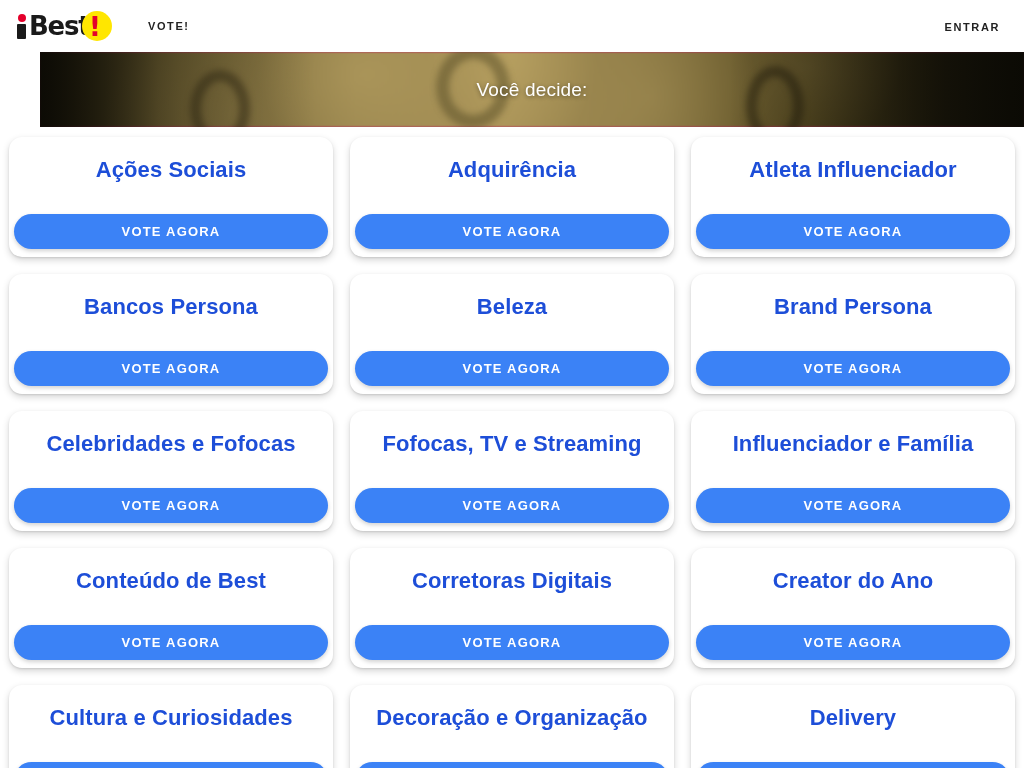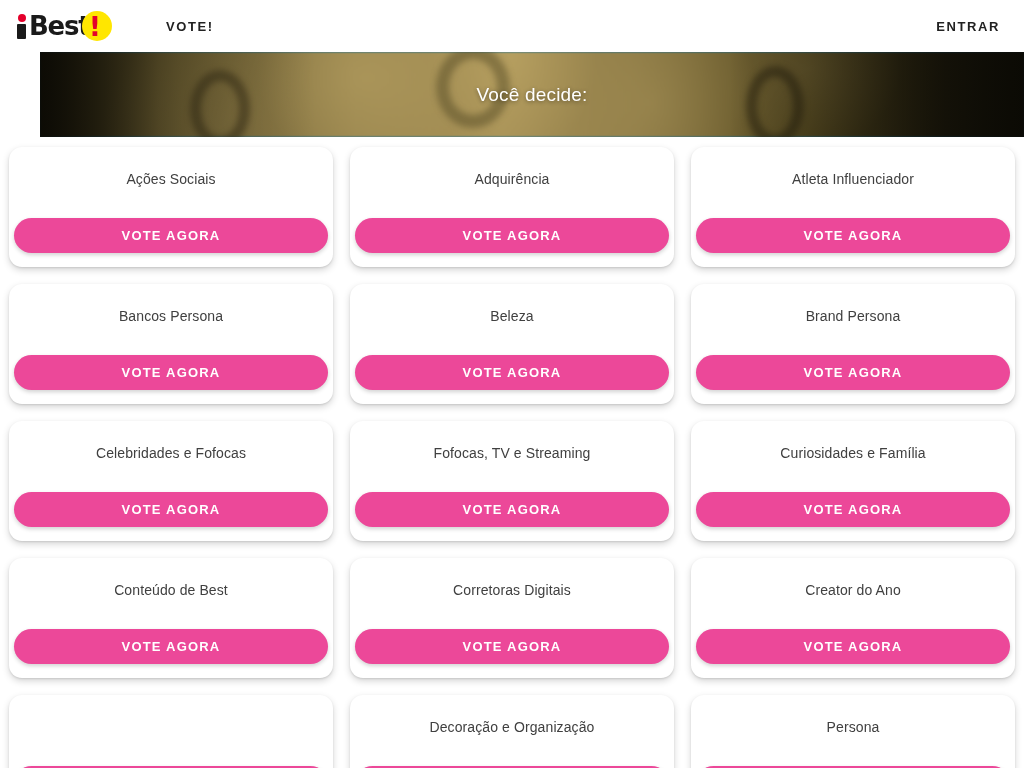--- a/index.html
+++ b/index.html
@@ -80,39 +80,38 @@
     right: 17px;
     top: 5px;
     font-family: "DejaVu Sans", sans-serif;
     font-size: 27px;
     font-weight: 700;
     color: #e4002b;
     line-height: 27px;
   }
 
   .nav-link {
-    font-size: 13px;
+    font-size: 11px;
     font-weight: 700;
     letter-spacing: 1.6px;
     color: #222222;
     text-decoration: none;
     white-space: nowrap;
-    margin-left: 18px;
   }
 
   .nav-right {
     margin-left: auto;
   }
 
   
   .hero {
     position: relative;
-    height: 85px;
+    height: 75px;
     overflow: hidden;
-    background: #0369a1;
+    background: #be185d;
     margin-left: 40px;
   }
   .hero-bg {
     position: absolute;
     inset: 0;
     background:
       radial-gradient(ellipse 150px 120px at 33% 30%, rgba(180,158,96,0.55), rgba(180,158,96,0) 72%),
       radial-gradient(ellipse 120px 150px at 48% 5%,  rgba(196,172,105,0.50), rgba(196,172,105,0) 70%),
       radial-gradient(ellipse 150px 160px at 62% 60%, rgba(168,147,88,0.45), rgba(168,147,88,0) 72%),
       radial-gradient(ellipse 180px 140px at 20% 85%, rgba(150,130,76,0.40), rgba(150,130,76,0) 75%),
@@ -182,37 +181,37 @@
     border-radius: 13px;
     box-shadow: 0 3px 7px rgba(0,0,0,0.17), 0 1px 2px rgba(0,0,0,0.10);
     display: flex;
     flex-direction: column;
     align-items: center;
     padding: 0 6px;
   }
 
   .card-title {
     margin-top: 22px;
-    font-size: 14px;
-    font-weight: 400;
-    color: #404040;
+    font-size: 22px;
+    font-weight: 700;
+    color: #1d4ed8;
     text-align: center;
     line-height: 21px;
     letter-spacing: 0.1px;
   }
 
   .vote-btn {
     position: absolute;
     left: 5px;
     right: 5px;
-    bottom: 14px;
+    bottom: 8px;
     height: 35px;
     border: none;
     border-radius: 18px;
-    background: #ec4899;
+    background: #3b82f6;
     color: #ffffff;
     font-family: "Liberation Sans", "DejaVu Sans", sans-serif;
     font-size: 13px;
     font-weight: 700;
     letter-spacing: 1.2px;
     cursor: pointer;
     box-shadow: 0 2px 4px rgba(0,0,0,0.18);
   }
 </style>
 </head>
@@ -275,39 +274,40 @@
     </div>
     <div class="card">
       <div class="card-title">Celebridades e Fofocas</div>
       <button class="vote-btn">VOTE AGORA</button>
     </div>
     <div class="card">
       <div class="card-title">Fofocas, TV e Streaming</div>
       <button class="vote-btn">VOTE AGORA</button>
     </div>
     <div class="card">
-      <div class="card-title">Curiosidades e Família</div>
+      <div class="card-title">Influenciador e Família</div>
       <button class="vote-btn">VOTE AGORA</button>
     </div>
     <div class="card">
       <div class="card-title">Conteúdo de Best</div>
       <button class="vote-btn">VOTE AGORA</button>
     </div>
     <div class="card">
       <div class="card-title">Corretoras Digitais</div>
       <button class="vote-btn">VOTE AGORA</button>
     </div>
     <div class="card">
       <div class="card-title">Creator do Ano</div>
       <button class="vote-btn">VOTE AGORA</button>
     </div>
     <div class="card">
+      <div class="card-title">Cultura e Curiosidades</div>
       <button class="vote-btn">VOTE AGORA</button>
     </div>
     <div class="card">
       <div class="card-title">Decoração e Organização</div>
       <button class="vote-btn">VOTE AGORA</button>
     </div>
     <div class="card">
-      <div class="card-title">Persona</div>
+      <div class="card-title">Delivery</div>
       <button class="vote-btn">VOTE AGORA</button>
     </div>
   </main>
 
 </body></html>

